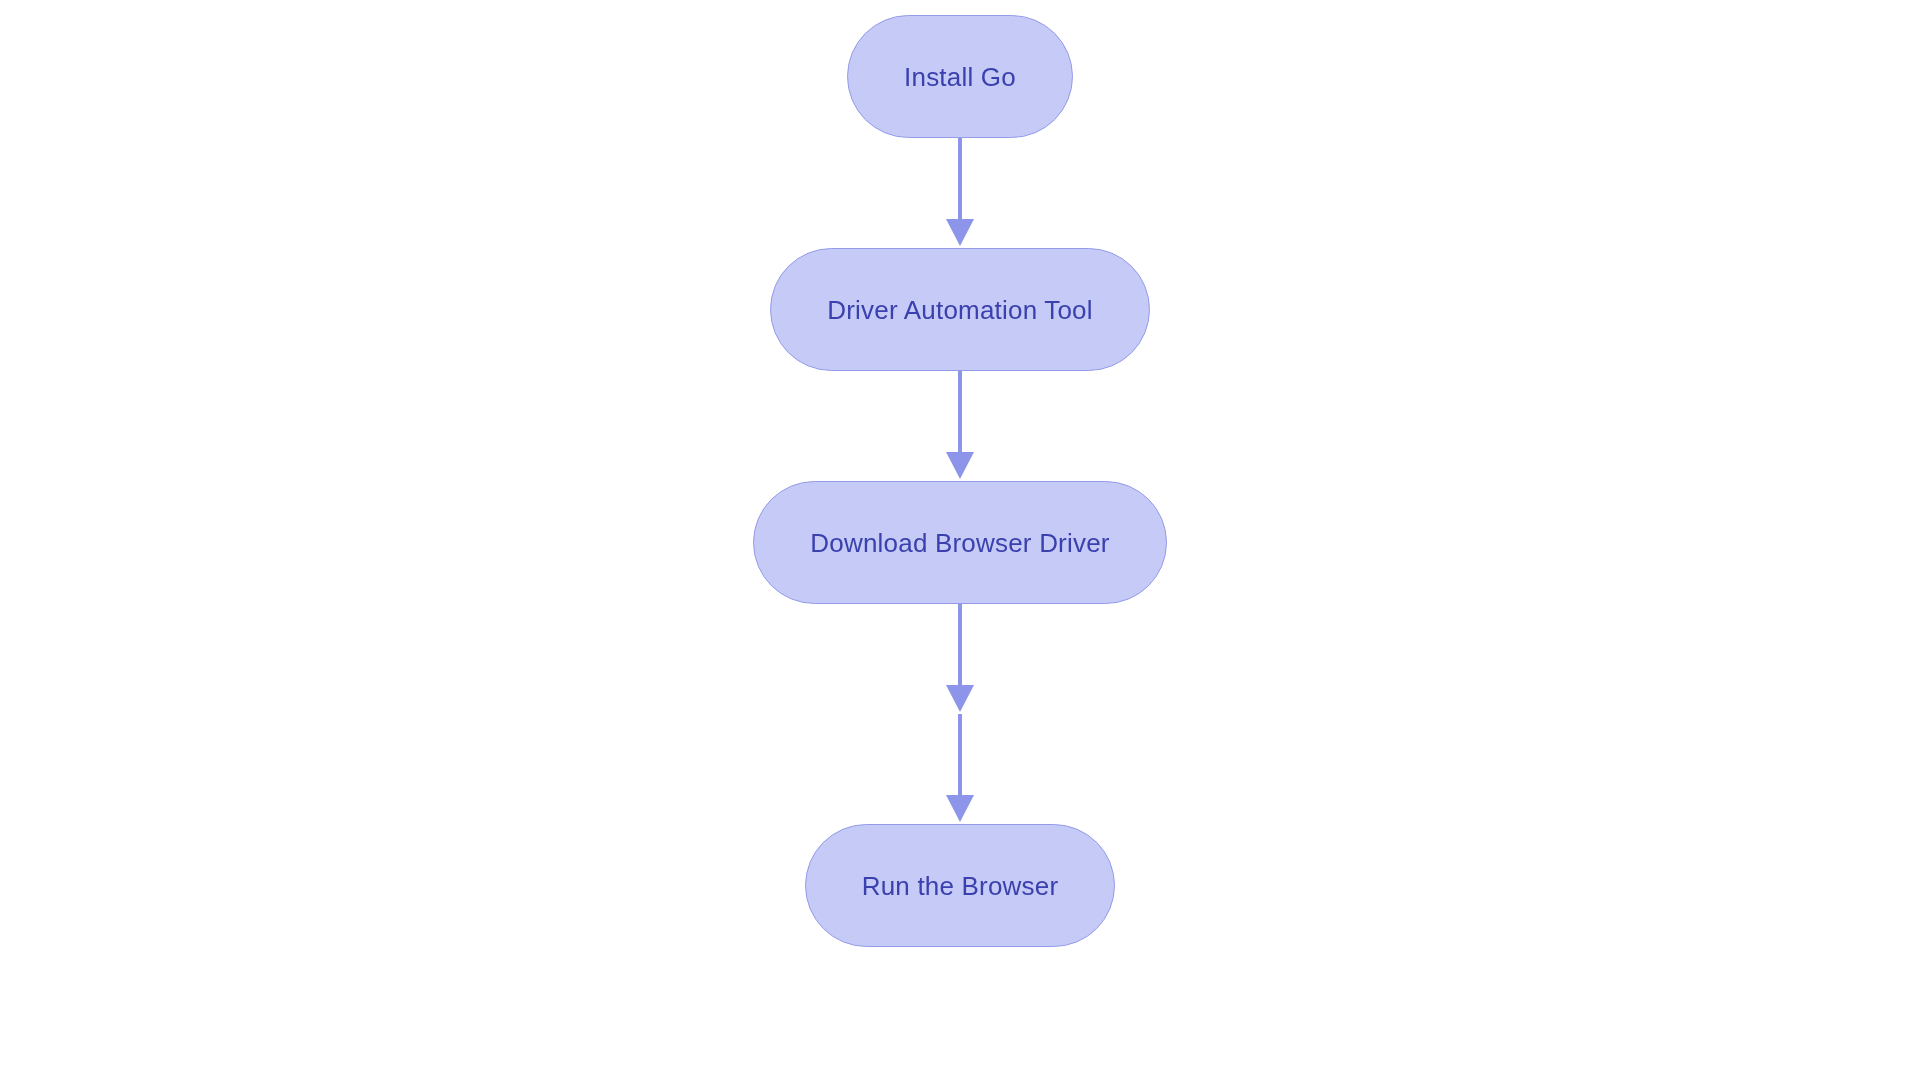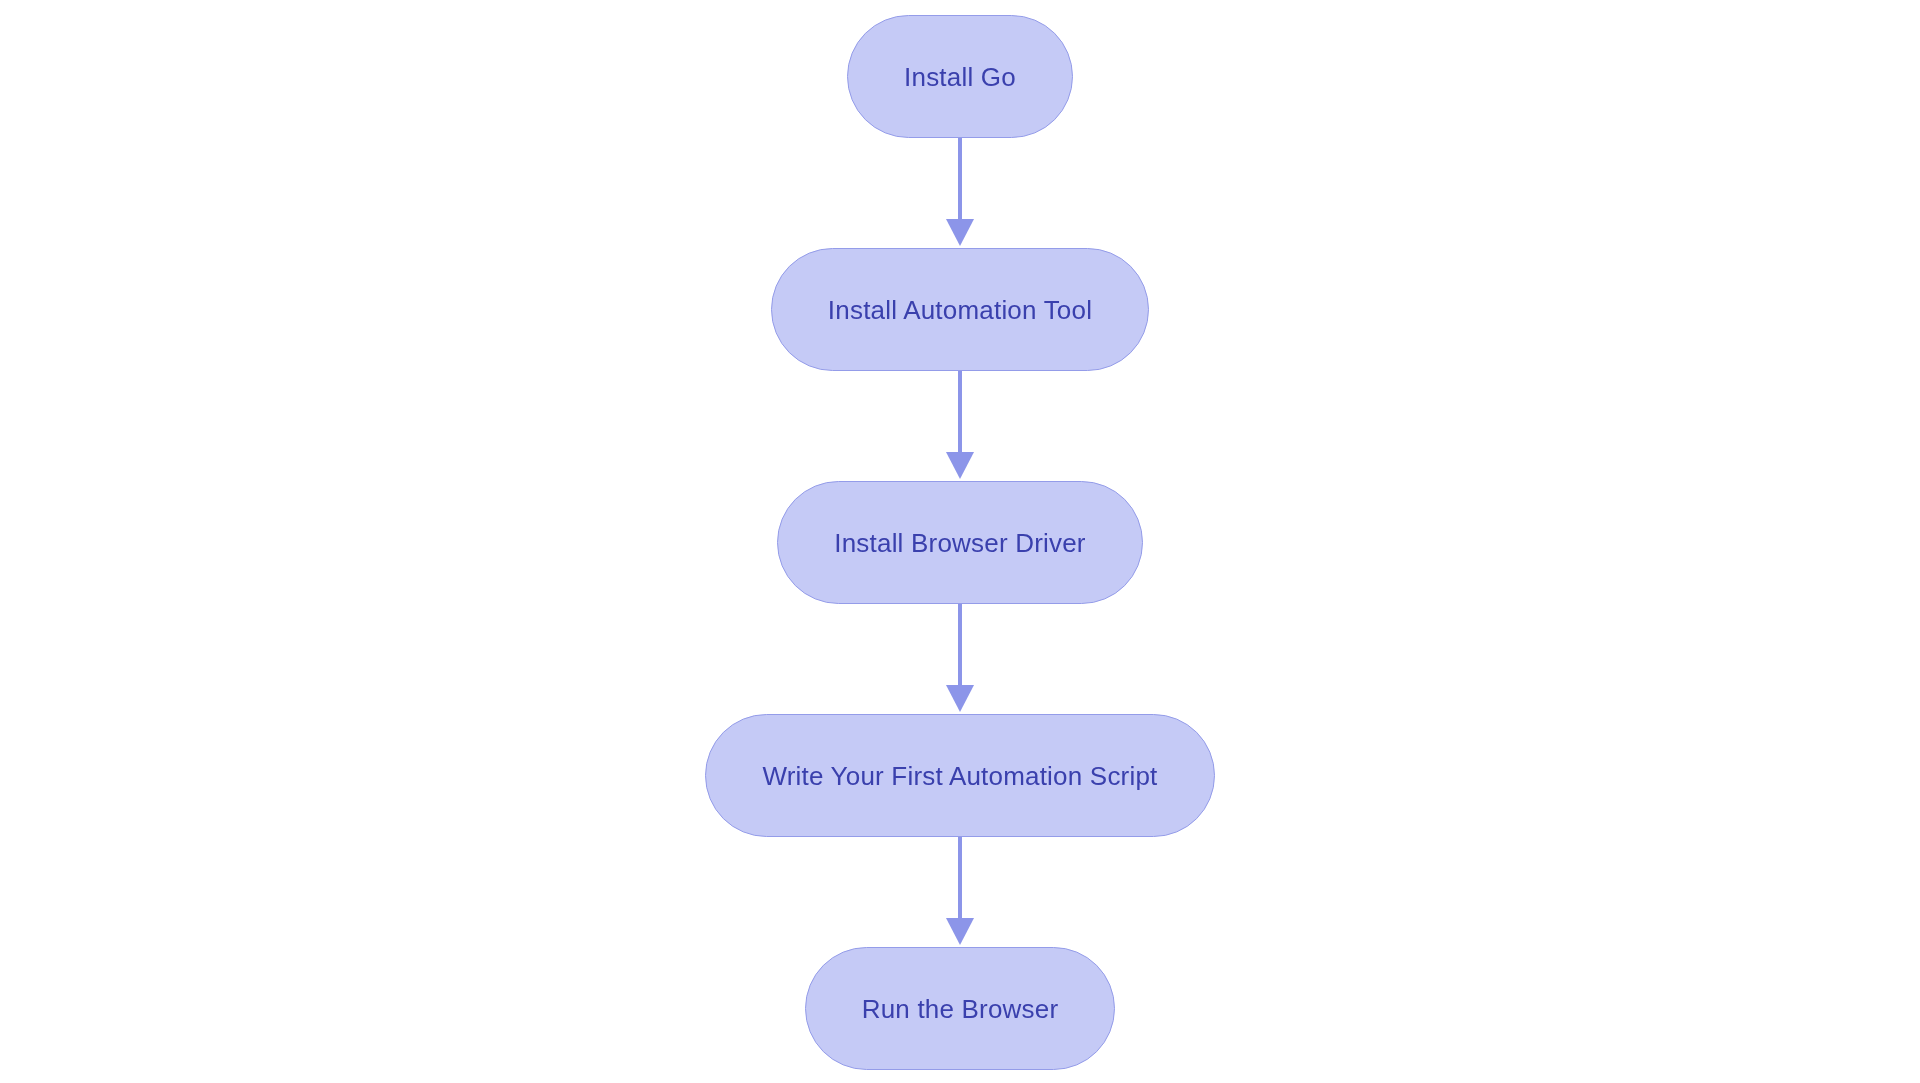--- a/index.html
+++ b/index.html
@@ -72,40 +72,37 @@
   <div class="node">
     <span class="node-label">Install Go</span>
   </div>
 
   <div class="connector">
     <div class="connector-line"></div>
     <div class="connector-arrowhead"></div>
   </div>
 
   <div class="node">
-    <span class="node-label">Install Automation Tool</span>
+    <span class="node-label">Driver Automation Tool</span>
   </div>
 
   <div class="connector">
     <div class="connector-line"></div>
     <div class="connector-arrowhead"></div>
   </div>
 
   <div class="node">
-    <span class="node-label">Install Browser Driver</span>
+    <span class="node-label">Download Browser Driver</span>
   </div>
 
   <div class="connector">
     <div class="connector-line"></div>
     <div class="connector-arrowhead"></div>
   </div>
 
-  <div class="node">
-    <span class="node-label">Write Your First Automation Script</span>
-  </div>
 
   <div class="connector">
     <div class="connector-line"></div>
     <div class="connector-arrowhead"></div>
   </div>
 
   <div class="node">
     <span class="node-label">Run the Browser</span>
   </div>
 

